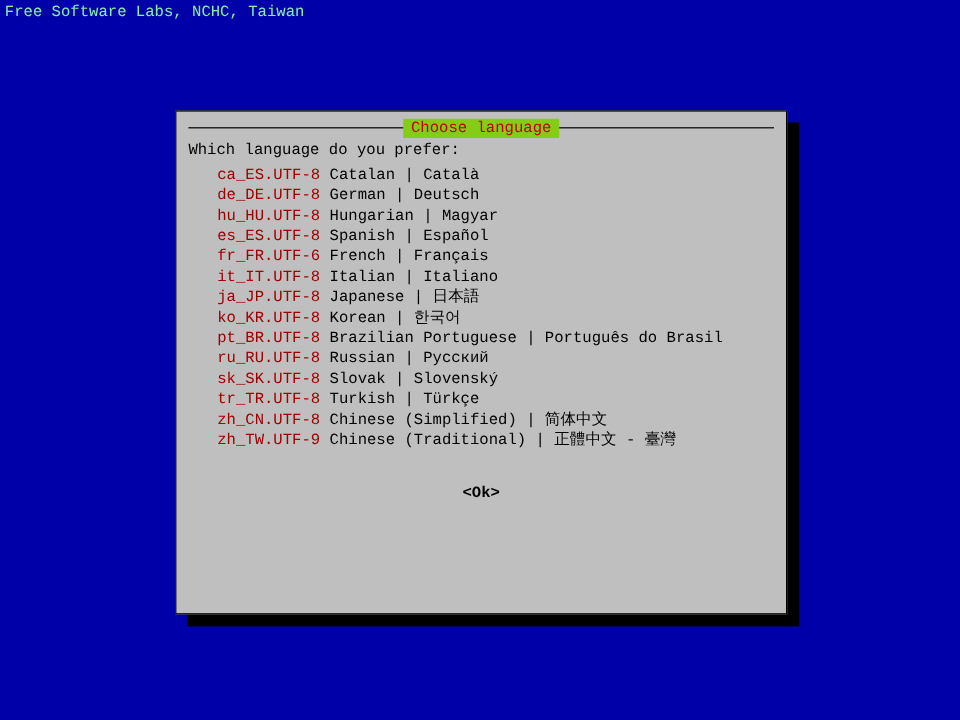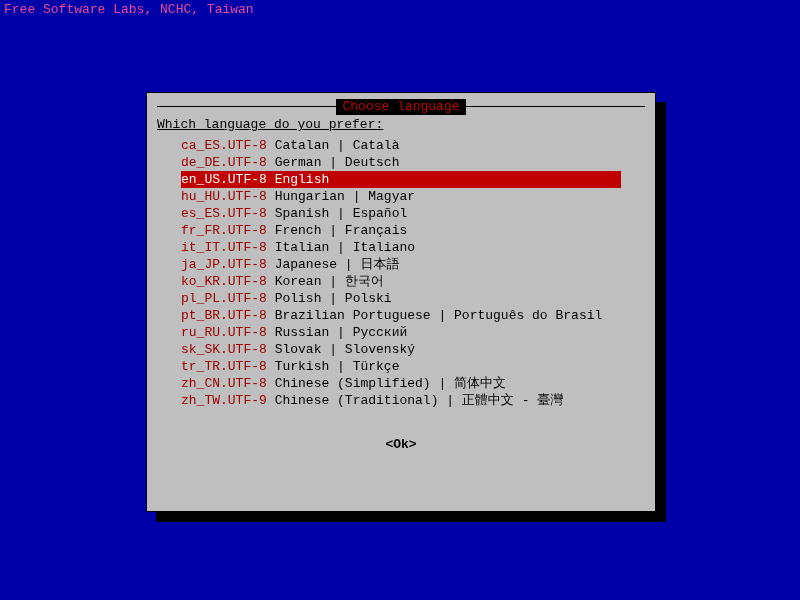--- a/index.html
+++ b/index.html
@@ -15,21 +15,21 @@
   }
   .screen {
     position: relative;
     width: 800px;
     height: 600px;
   }
   .header {
     position: absolute;
     top: 2px;
     left: 4px;
-    color: #ec4899;
+    color: #86efac;
     white-space: pre;
   }
   .dialog-shadow {
     position: absolute;
     top: 102px;
     left: 156px;
     width: 510px;
     height: 420px;
     background: #000;
   }
@@ -53,29 +53,28 @@
   .dialog-title-row .rule {
     position: absolute;
     top: 7px;
     left: 0;
     right: 0;
     border-top: 1px solid #000;
   }
   .dialog-title {
     position: relative;
     display: inline-block;
-    background: #000000;
+    background: #84cc16;
     padding: 0 6px;
     color: #c00000;
   }
   .prompt {
     color: #000;
     margin-bottom: 2px;
     white-space: pre;
-    text-decoration: underline;
   }
   .lang-list {
     margin-top: 4px;
   }
   .lang-item {
     white-space: pre;
     color: #000;
     padding: 0 0 0 24px;
     height: 17px;
     line-height: 17px;
@@ -114,28 +113,26 @@
     <div class="dialog-title-row">
       <div class="rule"></div>
       <span class="dialog-title">Choose language</span>
     </div>
 
     <div class="prompt">Which language do you prefer:</div>
 
     <div class="lang-list" id="lang-list">
         <div class="lang-item"><span class="code">ca_ES.UTF-8</span><span> Catalan | Català</span></div>
         <div class="lang-item"><span class="code">de_DE.UTF-8</span><span> German | Deutsch</span></div>
-        <div class="lang-item selected"><span class="code">en_US.UTF-8</span><span> English</span></div>
         <div class="lang-item"><span class="code">hu_HU.UTF-8</span><span> Hungarian | Magyar</span></div>
         <div class="lang-item"><span class="code">es_ES.UTF-8</span><span> Spanish | Español</span></div>
-        <div class="lang-item"><span class="code">fr_FR.UTF-8</span><span> French | Français</span></div>
+        <div class="lang-item"><span class="code">fr_FR.UTF-6</span><span> French | Français</span></div>
         <div class="lang-item"><span class="code">it_IT.UTF-8</span><span> Italian | Italiano</span></div>
         <div class="lang-item"><span class="code">ja_JP.UTF-8</span><span> Japanese | 日本語</span></div>
         <div class="lang-item"><span class="code">ko_KR.UTF-8</span><span> Korean | 한국어</span></div>
-        <div class="lang-item"><span class="code">pl_PL.UTF-8</span><span> Polish | Polski</span></div>
         <div class="lang-item"><span class="code">pt_BR.UTF-8</span><span> Brazilian Portuguese | Português do Brasil</span></div>
         <div class="lang-item"><span class="code">ru_RU.UTF-8</span><span> Russian | Русский</span></div>
         <div class="lang-item"><span class="code">sk_SK.UTF-8</span><span> Slovak | Slovenský</span></div>
         <div class="lang-item"><span class="code">tr_TR.UTF-8</span><span> Turkish | Türkçe</span></div>
         <div class="lang-item"><span class="code">zh_CN.UTF-8</span><span> Chinese (Simplified) | 简体中文</span></div>
         <div class="lang-item"><span class="code">zh_TW.UTF-9</span><span> Chinese (Traditional) | 正體中文 - 臺灣</span></div>
       </div>
 
     <div class="ok-row">
       <span class="ok-btn">&lt;Ok&gt;</span>

